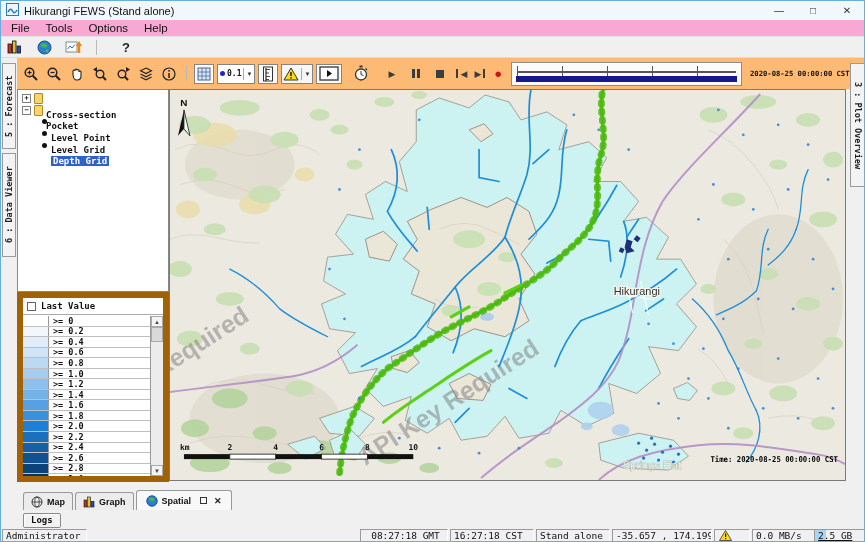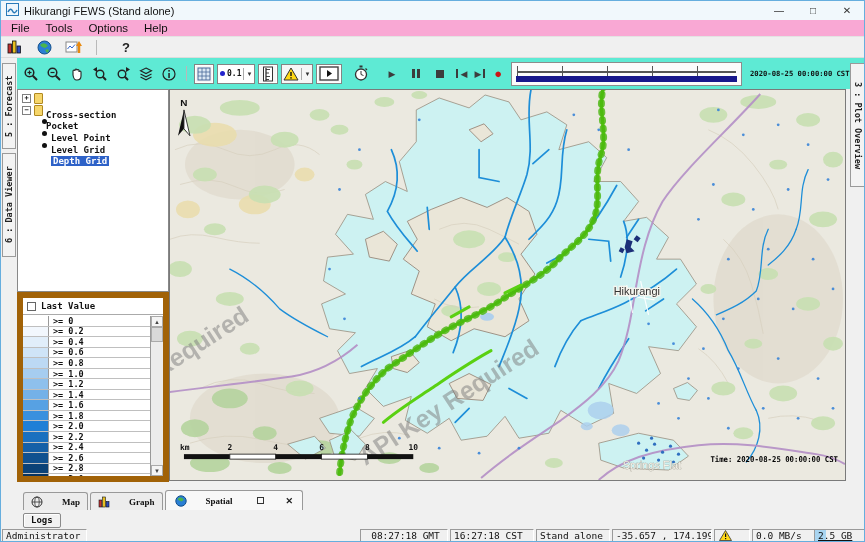--- a/index.html
+++ b/index.html
@@ -16,21 +16,21 @@
   
   .menubar{position:absolute;left:0;top:19px;width:100%;height:17px;background:#f9a8d4;
            display:flex;align-items:center;padding-left:2px;border-bottom:1px solid #e3e3e3;}
   .menu-item{font-size:11.5px;color:#111;padding:1px 8px;}
   
   .toolbar1{position:absolute;left:0;top:36px;width:100%;height:21px;background:#f0f0f0;
             display:flex;align-items:center;padding-left:4px;gap:9px;border-bottom:1px solid #dcdcdc;}
   .tsep{width:1px;height:15px;background:#b9b9b9;margin:0 4px;}
   .help-q{font-size:13px;font-weight:bold;color:#222;margin-left:12px;}
   
-  .toolbar2{position:absolute;left:16px;top:57px;right:0;height:31px;background:#5eead4;
+  .toolbar2{position:absolute;left:16px;top:57px;right:0;height:31px;background:#fdba74;
             display:flex;align-items:center;gap:3px;padding:0 20px 0 4px;}
   .ticon{width:20px;height:20px;display:flex;align-items:center;justify-content:center;}
   .boxed{border:1px solid #848484;background:#f6f6f6;box-shadow:inset 0 0 0 1px #fff;}
   .dd{height:20px;border:1px solid #848484;background:#fff;display:flex;align-items:center;
       padding:0 1px;gap:2px;}
   .dd .caret{font-size:6px;color:#333;border-left:1px solid #aaa;padding:3px 1px 3px 2px;}
   .dd-val{font-family:"DejaVu Sans Mono",monospace;font-size:8px;font-weight:bold;color:#111;}
   .blue-dot{width:5px;height:5px;border-radius:50%;background:#2222cc;margin-left:1px;}
   .pb{width:15px;height:16px;display:flex;align-items:center;justify-content:center;
       color:#3c3c3c;font-size:10px;gap:2px;}
@@ -81,23 +81,23 @@
                  border-left:1px solid #999;}
   .scroll-arrow{height:11px;display:flex;align-items:center;justify-content:center;font-size:6px;
                 color:#444;border:1px solid #aaa;background:#f4f4f4;}
   .scroll-arrow.bottom{position:absolute;bottom:0;left:0;right:0;}
   .scroll-thumb{position:absolute;top:11px;left:0;right:0;height:15px;background:#d9d9d9;border:1px solid #aaa;}
   
   .map{position:absolute;left:168px;top:88px;width:677px;height:392px;border:1px solid #7a7a7a;
        background:#ebe9e0;overflow:hidden;}
   
   .tabbar{position:absolute;left:16px;top:489px;height:20px;display:flex;gap:2px;padding-left:6px;align-items:flex-end;}
-  .tab{display:flex;align-items:center;gap:19px;padding:2px 7px;background:#ececec;
+  .tab{display:flex;align-items:center;gap:4px;padding:2px 7px;background:#ececec;
        border:1px solid #999;border-bottom:none;border-radius:3px 3px 0 0;height:18px;
-       font-family:Liberation Serif, serif;font-weight:bold;font-size:9px;color:#111;justify-content:flex-end;}
+       font-family:Liberation Sans, sans-serif;font-weight:bold;font-size:9px;color:#111;justify-content:flex-end;}
   .tab.active{background:#f8f8f8;height:20px;padding:2px 9px;}
   .tab-mini{font-size:9px;color:#222;margin-left:3px;font-weight:bold;}
   .maxbox{width:7px;height:7px;border:1.5px solid #333;margin-left:5px;}
   .logs-btn{position:absolute;left:22px;top:512px;padding:1px 7px 2px;background:#f2f2f2;
             border:1px solid #8a8a8a;border-radius:2px;box-shadow:inset 1px 1px 0 #fff;
             font-family:"DejaVu Sans Mono",monospace;font-weight:bold;font-size:9px;color:#111;}
   
   .statusbar{position:absolute;left:0;top:528px;width:100%;height:14px;background:#f0f0f0;}
   .seg{position:absolute;top:0;height:13px;border:1px solid;border-color:#9a9a9a #fff #fff #9a9a9a;
        font-family:"DejaVu Sans Mono",monospace;font-size:9.5px;color:#111;line-height:11px;

